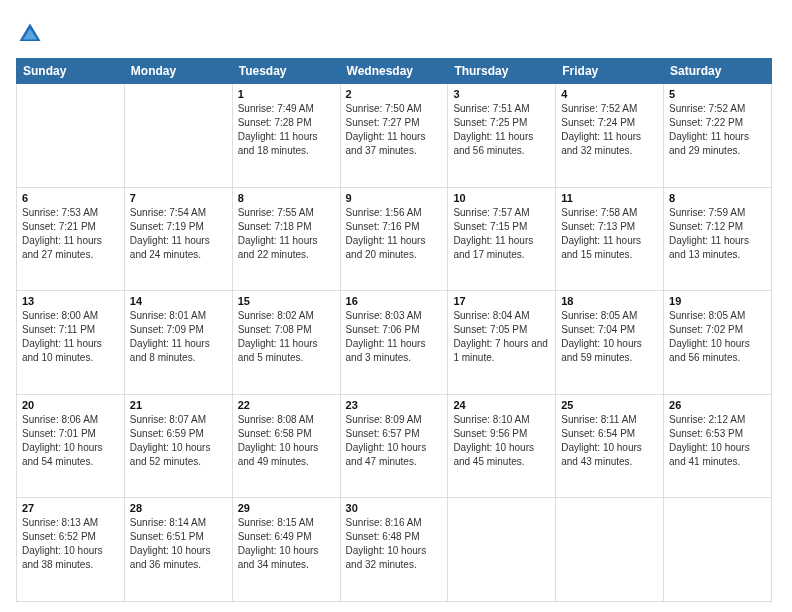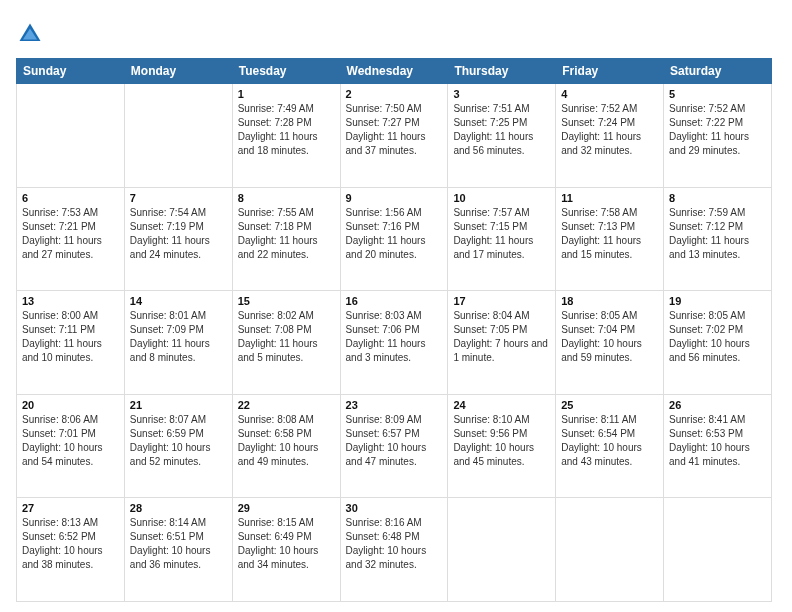--- a/index.html
+++ b/index.html
@@ -337,21 +337,21 @@
         <span class="day-number">25</span>
         <div class="day-info">
           <span>Sunrise: 8:11 AM</span><br>
           <span>Sunset: 6:54 PM</span><br>
           <span>Daylight: 10 hours and 43 minutes.</span>
         </div>
       </td>
           <td>
         <span class="day-number">26</span>
         <div class="day-info">
-          <span>Sunrise: 8:41 AM</span><br>
+          <span>Sunrise: 2:12 AM</span><br>
           <span>Sunset: 6:53 PM</span><br>
           <span>Daylight: 10 hours and 41 minutes.</span>
         </div>
       </td>
         </tr>
         <tr>
           <td>
         <span class="day-number">27</span>
         <div class="day-info">
           <span>Sunrise: 8:13 AM</span><br>

